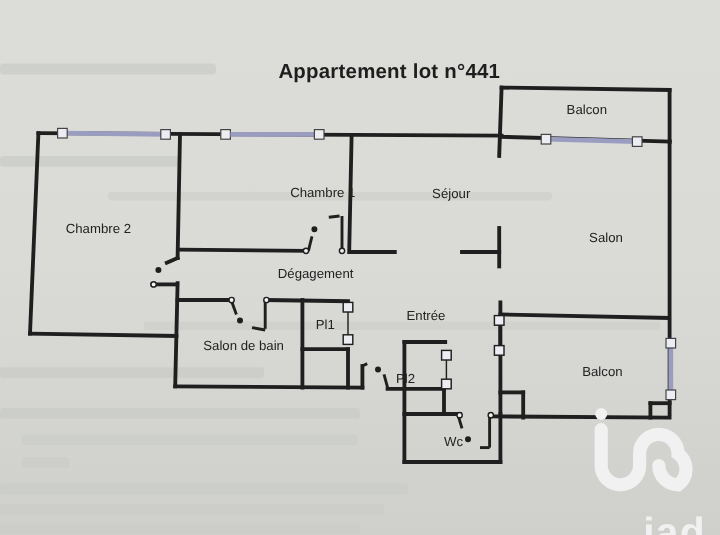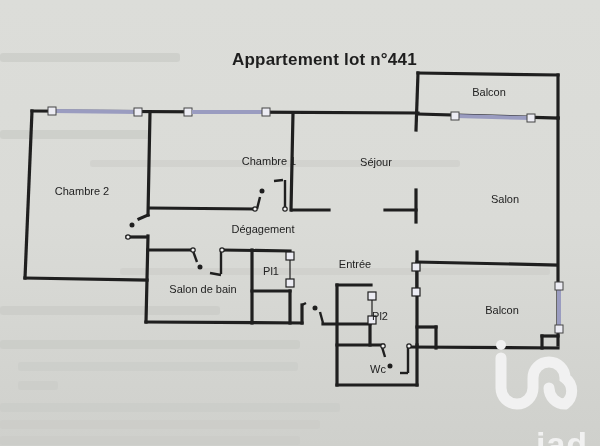--- a/index.html
+++ b/index.html
@@ -161,21 +161,21 @@
 
 <div class="room-label" style="left:82px;top:191px;">Chambre 2</div>
 <div class="room-label" style="left:221px;top:161px;margin-left:48px;">Chambre 1</div>
 <div class="room-label" style="left:376px;top:162px;">Séjour</div>
 <div class="room-label" style="left:489px;top:92px;">Balcon</div>
 <div class="room-label" style="left:493px;top:199px;padding-left:24px;">Salon</div>
 <div class="room-label" style="left:234px;top:229px;margin-left:29px;">Dégagement</div>
 <div class="room-label" style="left:203px;top:289px;">Salon de bain</div>
 <div class="room-label" style="left:271px;top:271px;">Pl1</div>
 <div class="room-label" style="left:355px;top:264px;">Entrée</div>
-<div class="room-label" style="left:372px;top:316px;padding-left:16px;">Pl2</div>
+<div class="room-label" style="left:338px;top:316px;">Pl2</div>
 <div class="room-label" style="left:378px;top:369px;">Wc</div>
 <div class="room-label" style="left:502px;top:310px;">Balcon</div>
 
 <svg class="logo" viewBox="0 0 100 106">
   <circle cx="7" cy="5" r="5" fill="#f1f1f1"></circle>
   <path d="M7 18 V48 A16 16 0 0 0 39 48 V38 A16 16 0 0 1 71 38 A16 16 0 0 1 71 64 A16 16 0 0 1 55 48" fill="none" stroke="#f1f1f1" stroke-width="11" stroke-linecap="round"></path>
 </svg>
 <div class="logo-text">iad</div>
 
 </body></html>

